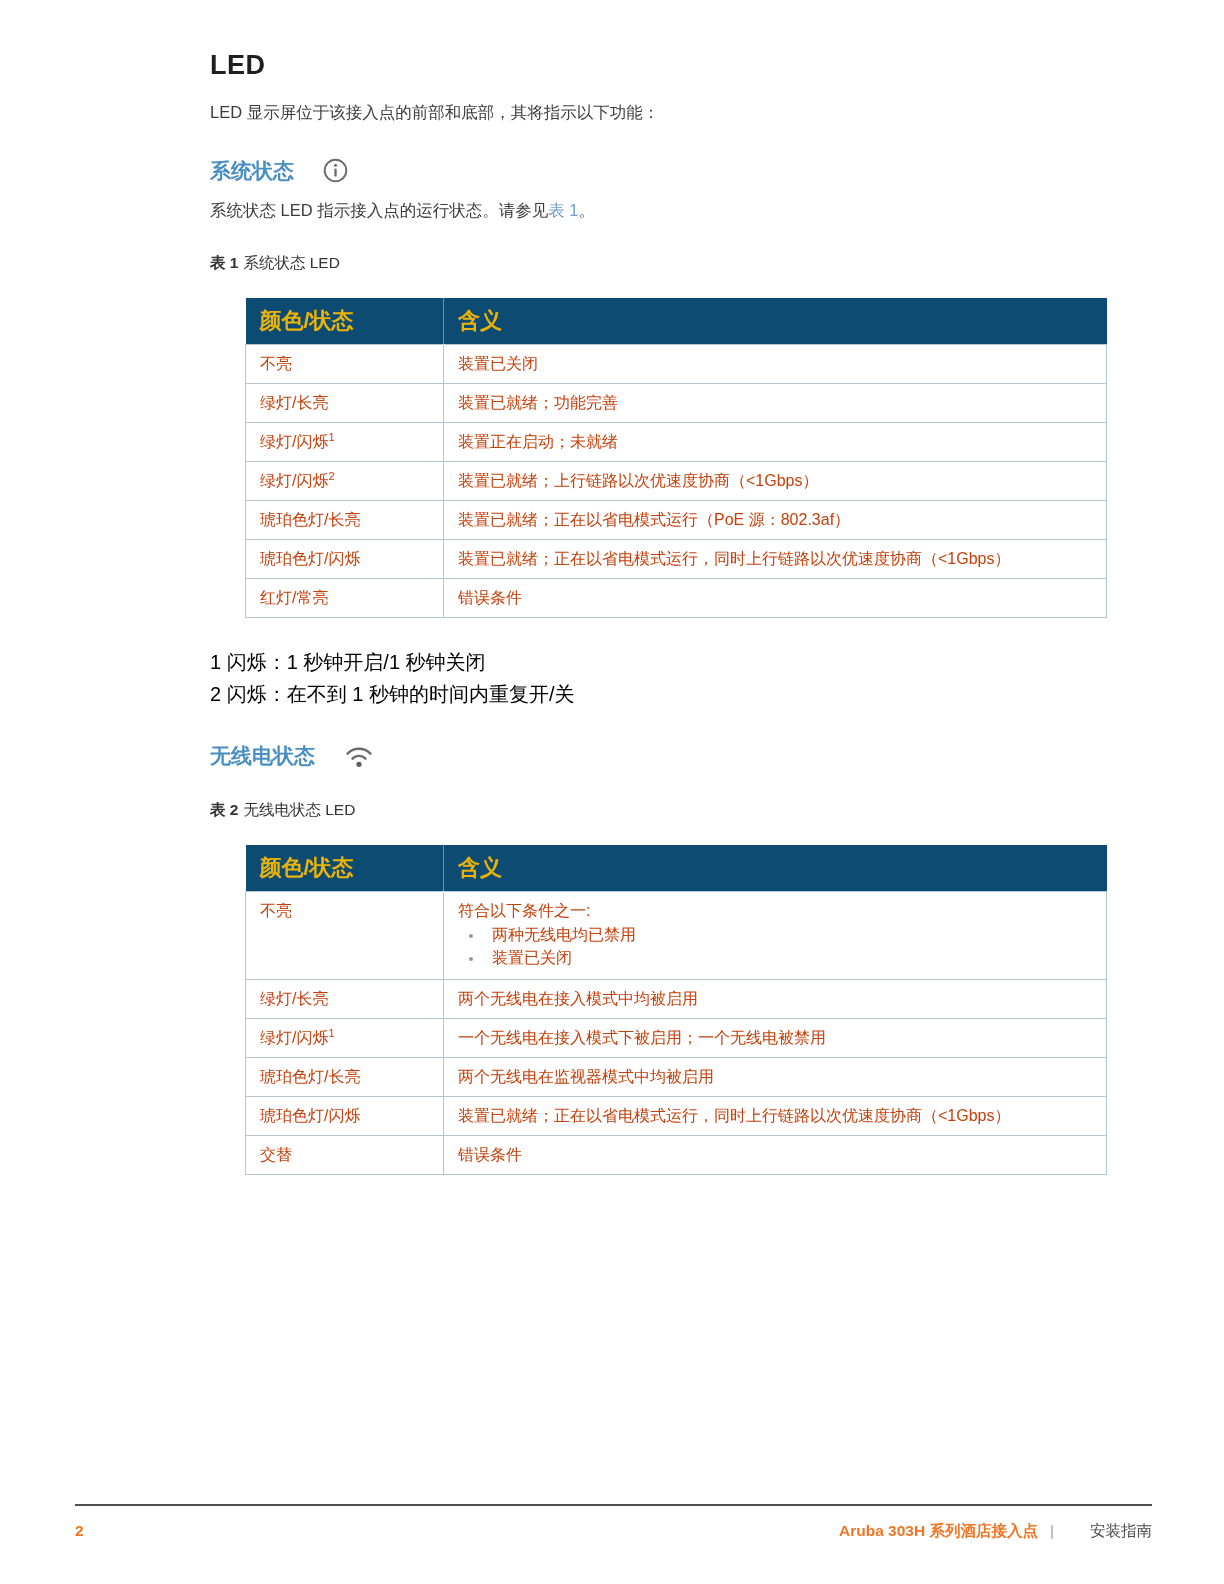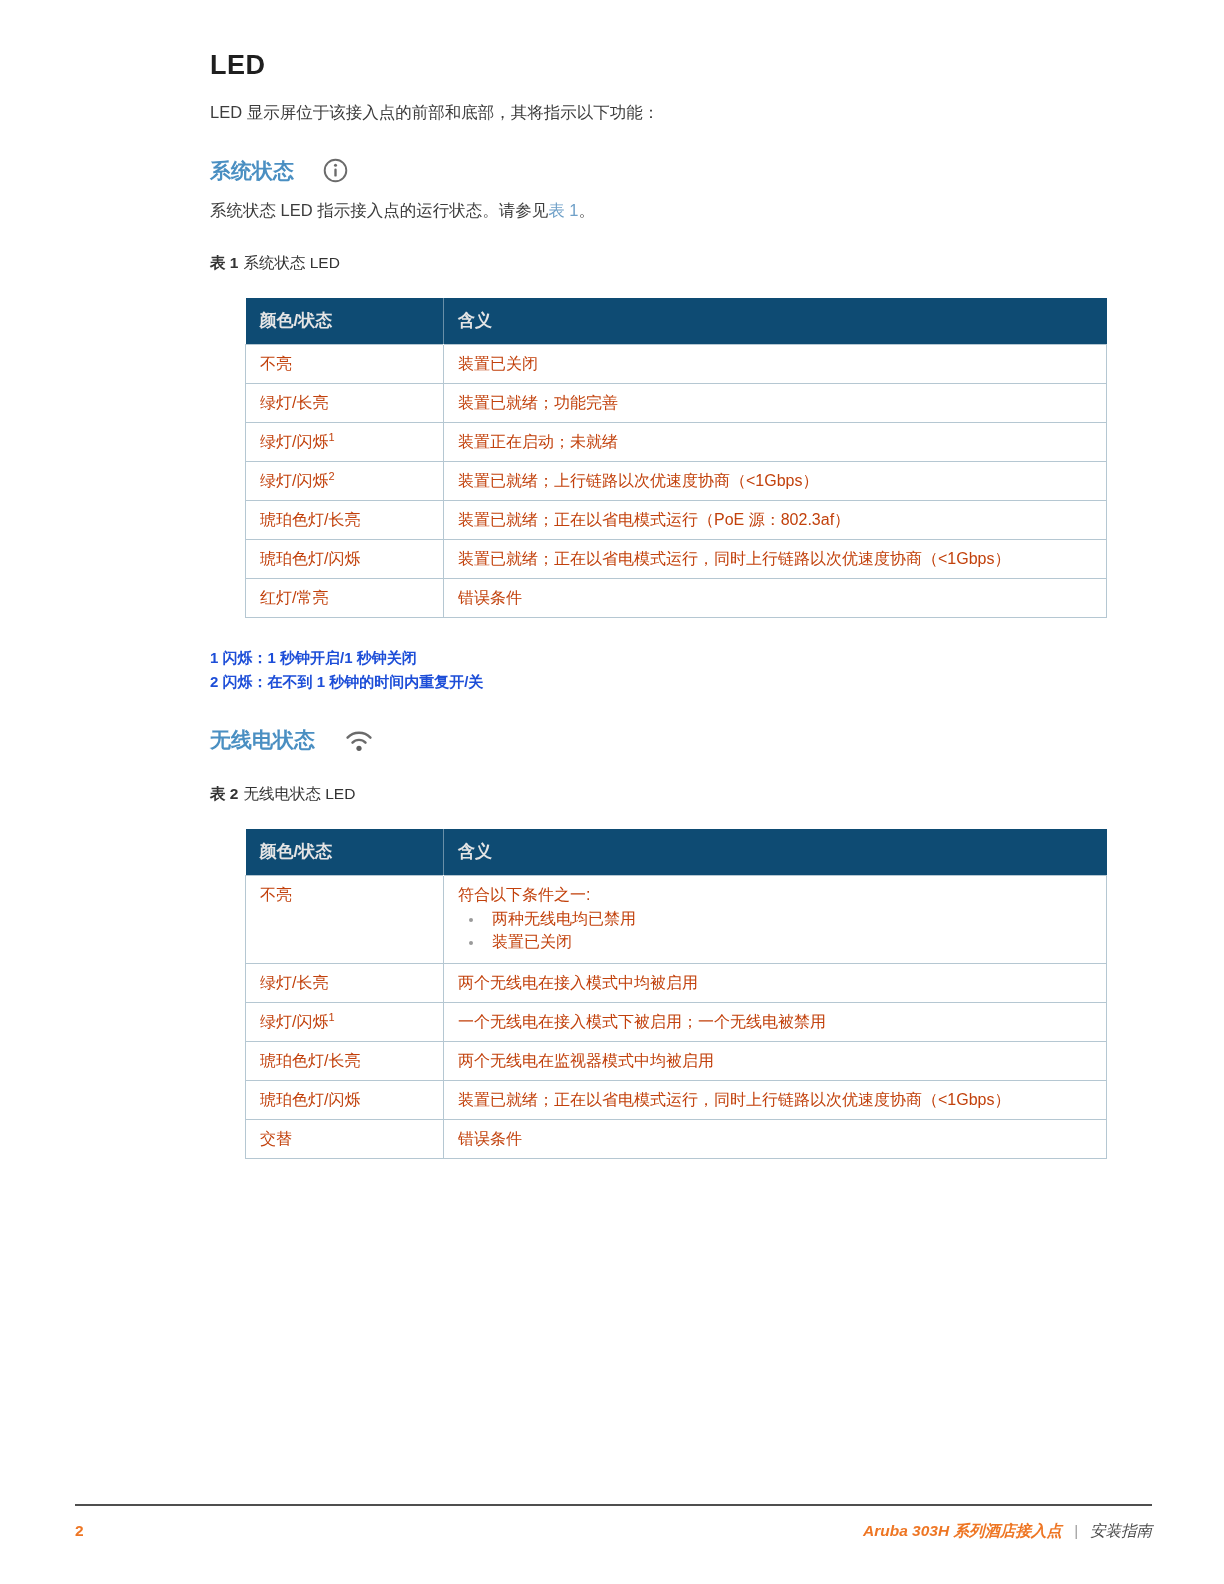--- a/index.html
+++ b/index.html
@@ -31,54 +31,54 @@
   p.caption b{font-weight:700;}
   p.caption .caption-title{margin-left:5px;text-align:center;}
 
   table.led-table{
     border-collapse:collapse;
     margin-left:35px;
     width:862px;
     table-layout:fixed;
   }
   table.led-table th{
-    background:#0e4b73;color:#e5e5e5;text-align:left;
-    font-size:17px;font-weight:700;
+    background:#0e4b73;color:#eab308;text-align:left;
+    font-size:22px;font-weight:700;
     padding:12px 14px;line-height:22px;
   }
   table.led-table th + th{border-left:1px solid rgba(255,255,255,0.38);}
   table.led-table td{
     border:1px solid #b5c7d2;
     font-size:16px;line-height:22px;
     padding:8px 14px;
     vertical-align:top;
     color:#c2410c;
     background:#ffffff;
   }
   table.led-table col.c1{width:198px;}
   table.led-table sup{font-size:11px;line-height:0;}
   table.led-table ul{margin:2px 0 2px 0;padding-left:26px;}
   table.led-table li{padding-left:8px;margin:1px 0;}
   table.led-table li::marker{color:#9a9a9a;font-size:13px;}
 
-  .footnotes{margin-top:28px;font-size:15px;line-height:1.6;color:#1d4ed8;font-weight:bold;}
+  .footnotes{margin-top:28px;font-size:20px;line-height:1.6;color:#000000;}
   .footnotes div{margin:0;}
 
   .page-footer{
     position:absolute;left:75px;right:72px;bottom:42px;
     border-top:2px solid #4f4f4f;
     padding-top:15px;
     display:flex;justify-content:space-between;align-items:baseline;
     font-size:15.5px;
   }
   .footer-page-num{color:#ee7624;font-weight:700;}
-  .footer-right{display:flex;align-items:baseline;font-style:italic;}
+  .footer-right{display:flex;align-items:baseline;}
   .footer-product{color:#ee7624;font-weight:700;}
   .footer-sep{color:#a0a0a0;margin:0 12px;font-weight:400;}
-  .footer-doctype{color:#4a4a4a;font-weight:400;}
+  .footer-doctype{color:#4a4a4a;font-weight:400;margin-left:24px;}
 </style>
 </head>
 <body>
 
 <div class="content">
 
   <h1 class="page-title">LED</h1>
 
   <p class="body-text">LED 显示屏位于该接入点的前部和底部，其将指示以下功能：</p>
 

